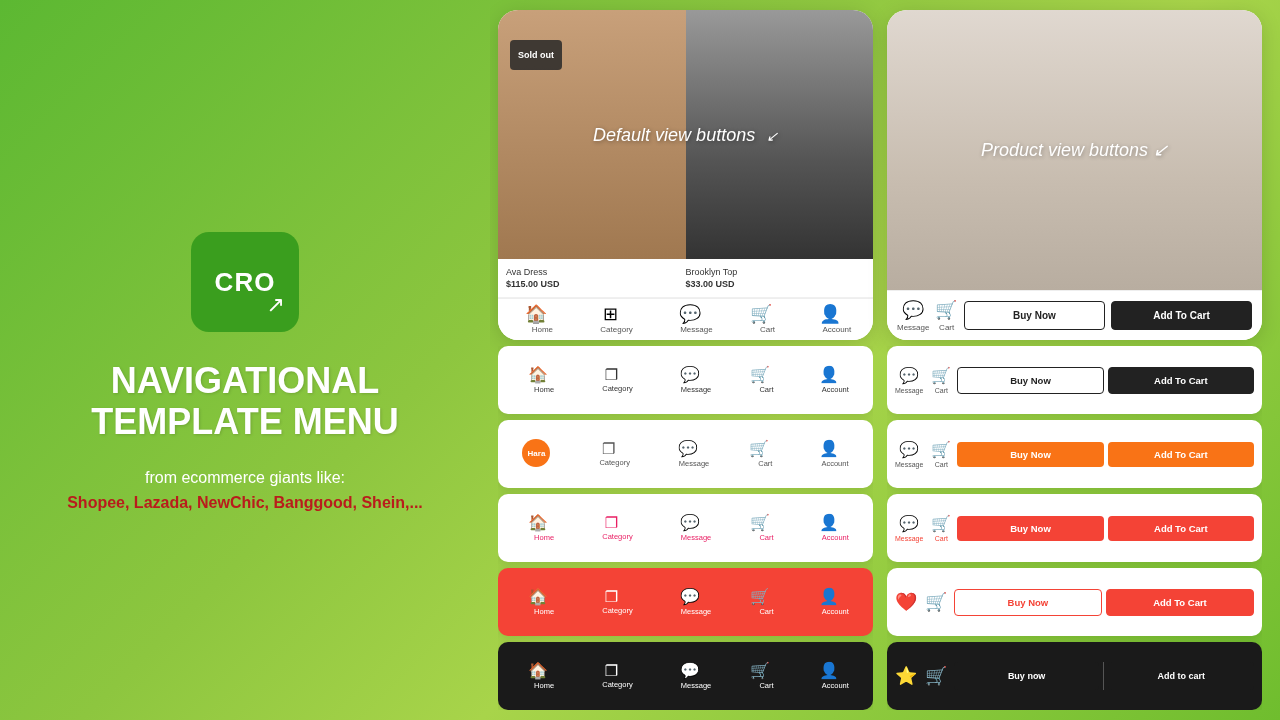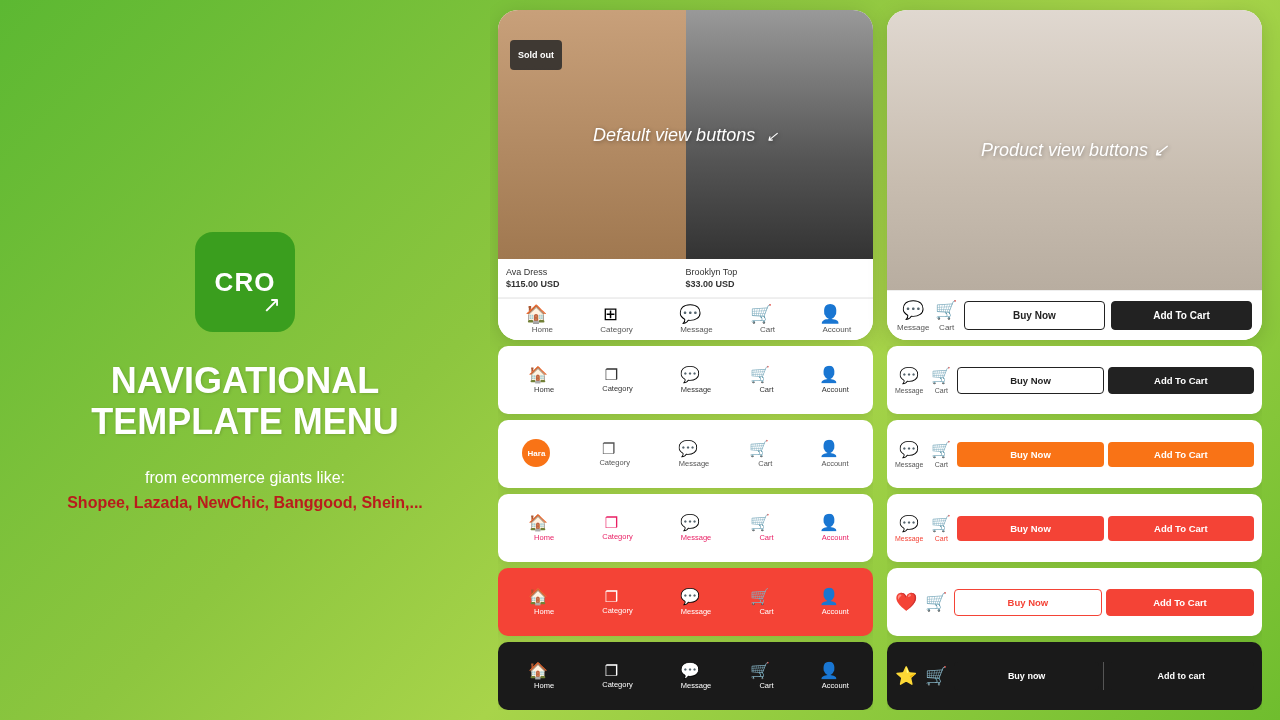--- a/index.html
+++ b/index.html
@@ -18,21 +18,21 @@
       width: 490px;
       display: flex;
       flex-direction: column;
       align-items: center;
       justify-content: center;
       padding: 40px;
       flex-shrink: 0;
     }
 
     .logo-box {
-      width: 100px;
+      width: 108px;
       height: 100px;
       background: #3a9e1e;
       border-radius: 18px;
       display: flex;
       align-items: center;
       justify-content: center;
       margin-bottom: 28px;
       position: relative;
       margin-top: 28px;
     }

